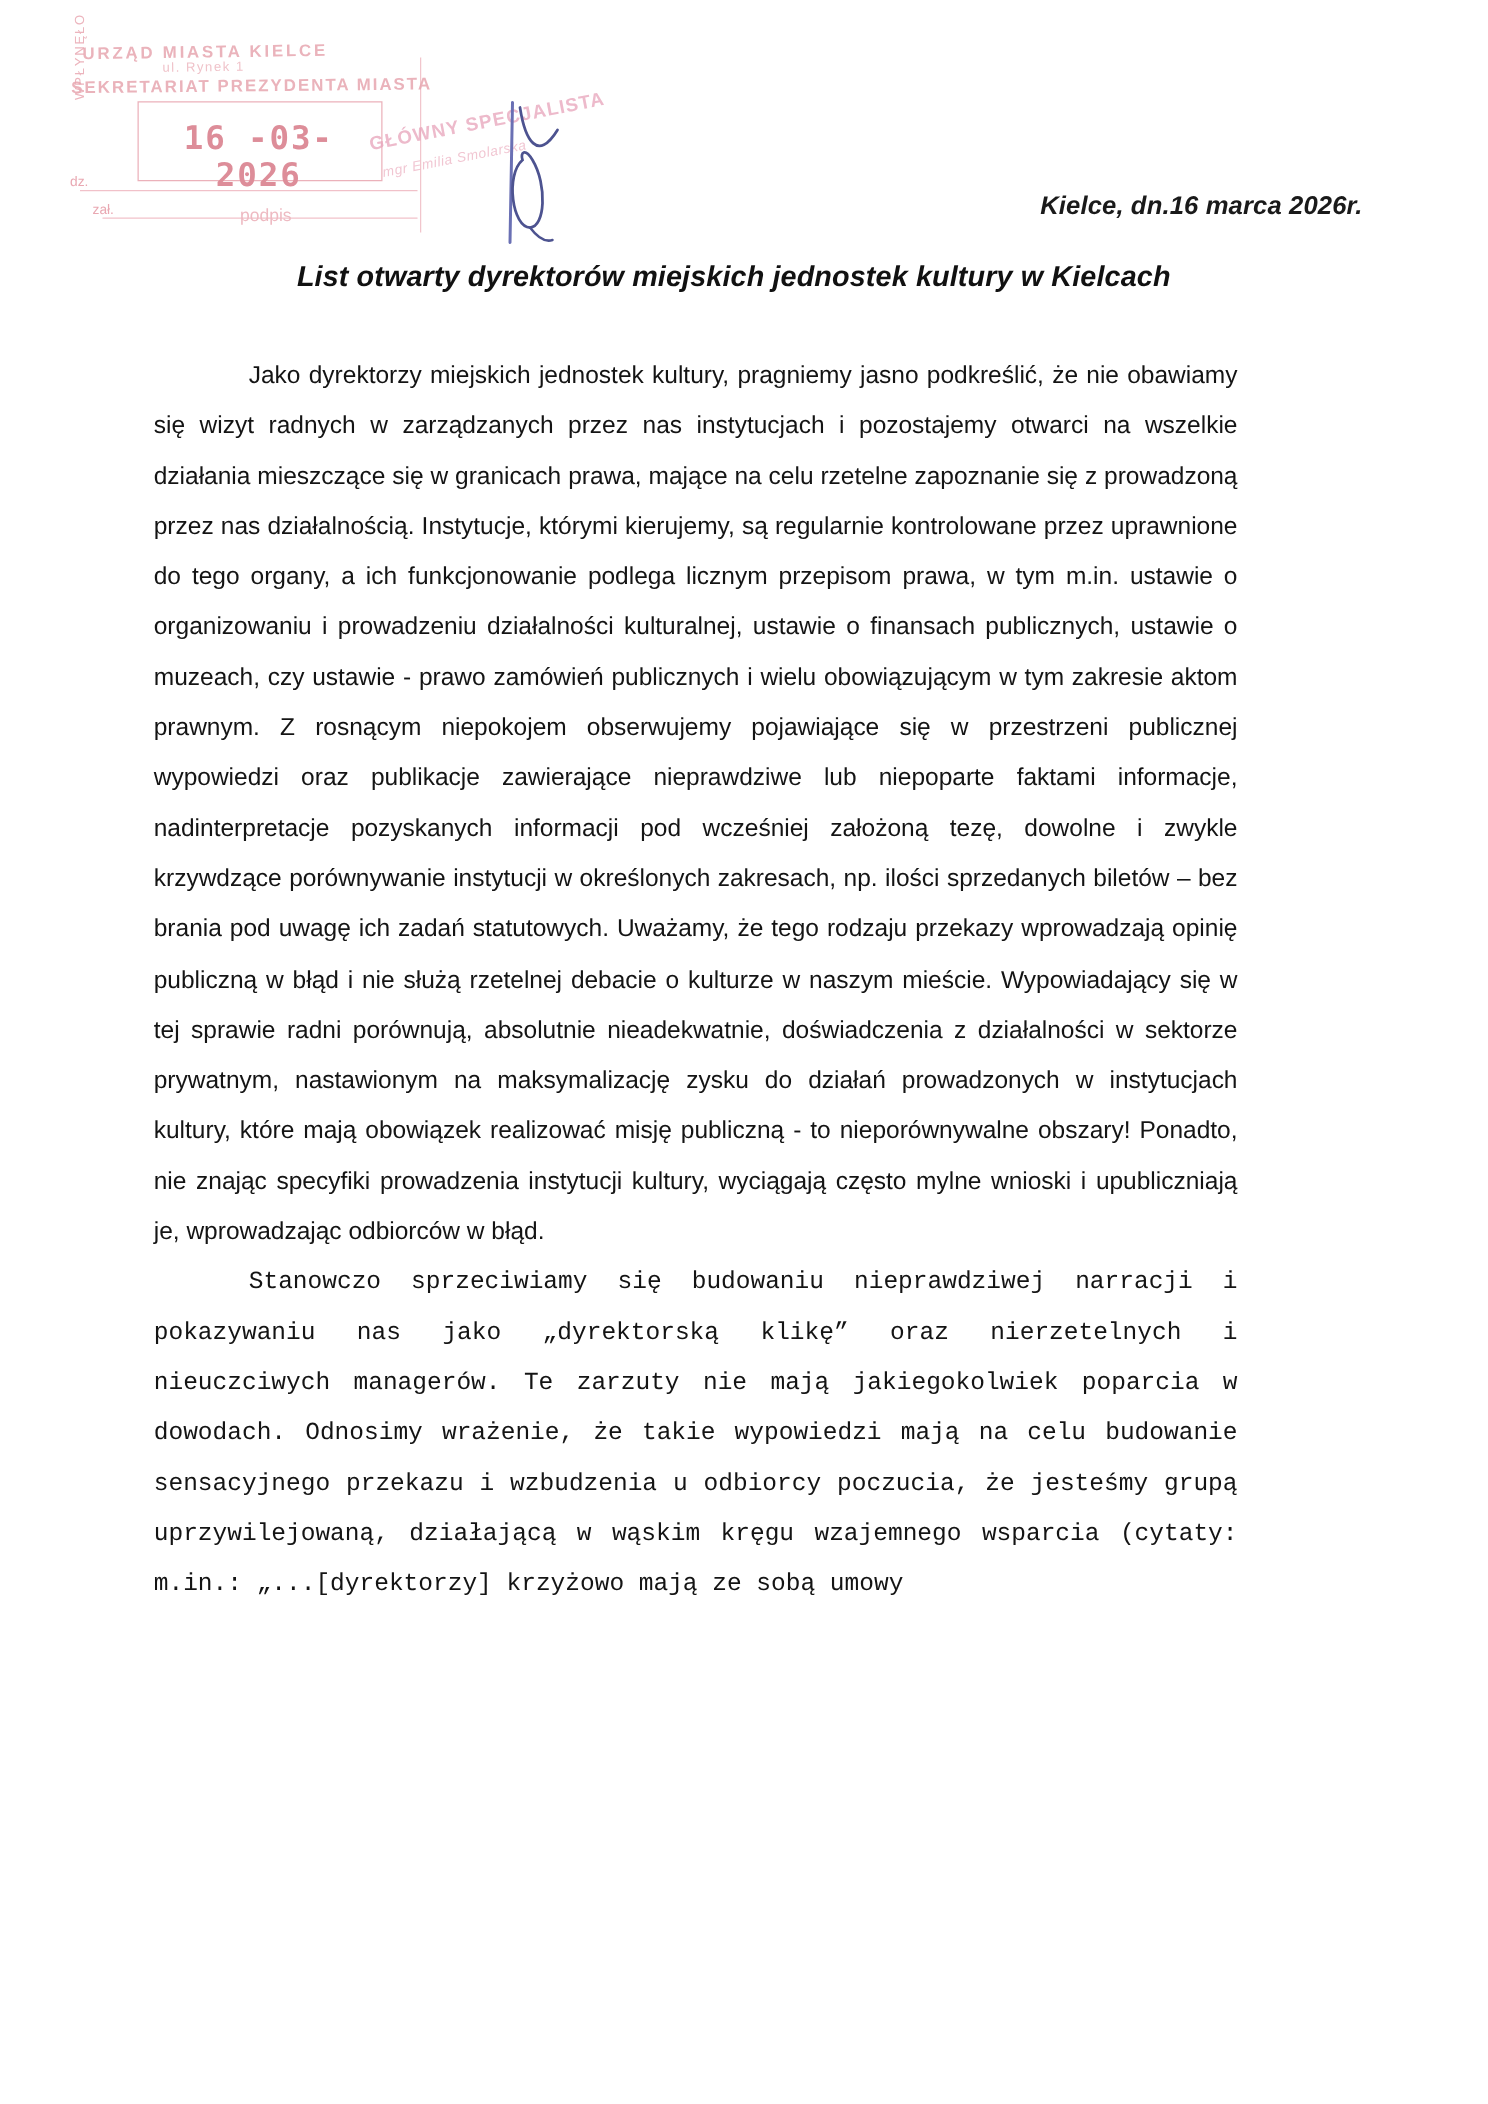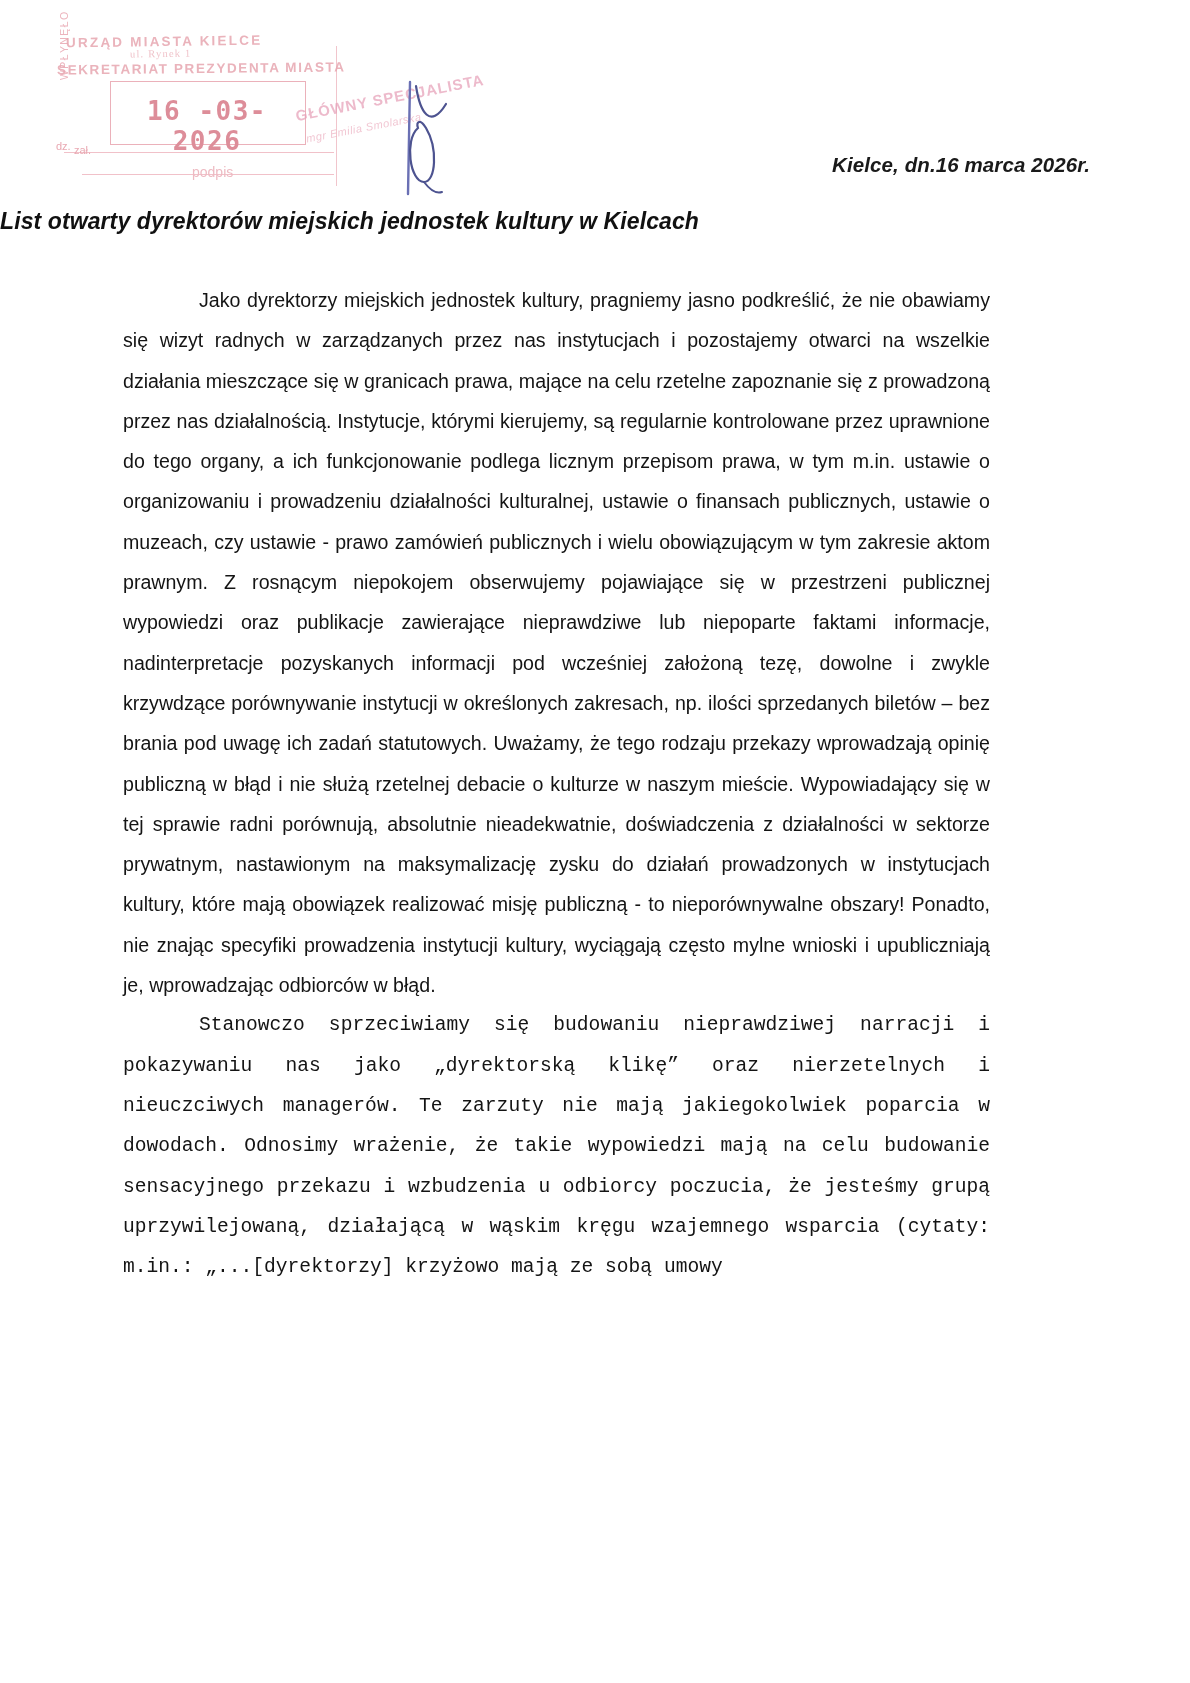--- a/index.html
+++ b/index.html
@@ -48,21 +48,20 @@
   .stamp-line1b {
     position: absolute;
     left: 78px;
     top: 20px;
     font-size: 10.5px;
     letter-spacing: 1.2px;
     color: #ecb3bc;
     white-space: nowrap;
     transform: rotate(-0.8deg);
     opacity: .8;
-    font-family: Liberation Serif, serif;
   }
   .stamp-line2 {
     position: absolute;
     left: 5px;
     top: 33px;
     font-size: 13.5px;
     letter-spacing: 1.6px;
     font-weight: bold;
     color: #e7a6b0;
     white-space: nowrap;
@@ -121,21 +120,21 @@
   .stamp-dz {
     position: absolute;
     left: 4px;
     top: 112px;
     font-size: 11px;
     color: #e9a8b2;
   }
   .stamp-zal {
     position: absolute;
     left: 22px;
-    top: 116px;
+    top: 134px;
     font-size: 11px;
     color: #e9a8b2;
   }
   .stamp-podpis {
     position: absolute;
     left: 140px;
     top: 136px;
     font-size: 14px;
     color: #eebac2;
   }
@@ -190,20 +189,21 @@
     white-space: nowrap;
     margin-top: 16px;
   }
 
   
   .doc-title {
     position: absolute;
     left: 0;
     right: 16px;
     top: 208px;
+    text-align: center;
     font-size: 23px;
     font-weight: bold;
     font-style: italic;
     color: #111111;
     letter-spacing: .1px;
   }
 
   
   .body-wrap {
     position: absolute;

